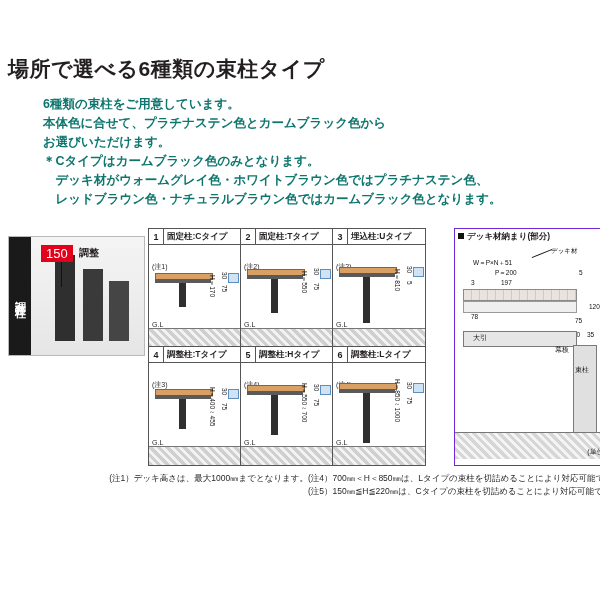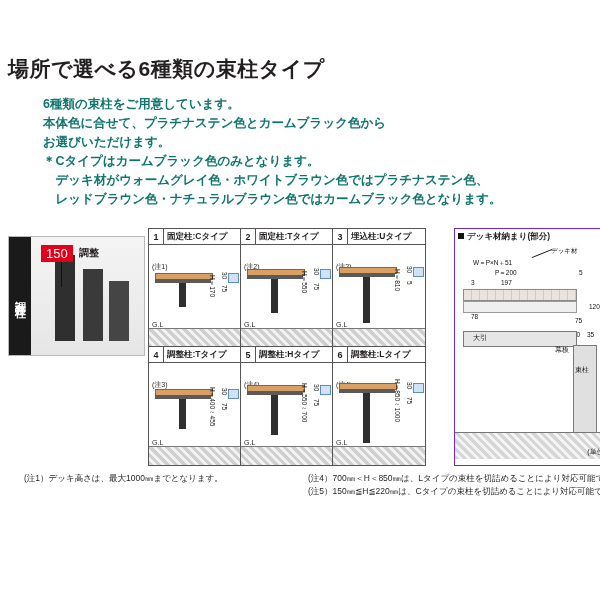--- a/index.html
+++ b/index.html
@@ -92,21 +92,21 @@
   .rjoist{position:absolute;left:8px;top:56px;width:112px;height:10px;background:#efefef;border:1px solid #9a9a9a;}
   .rbigbeam{position:absolute;left:8px;top:86px;width:112px;height:14px;background:#e6e6e6;border:1px solid #7a7a7a;}
   .rpostbox{position:absolute;left:118px;top:100px;width:22px;height:96px;background:#e0e0e0;border:1px solid #7a7a7a;}
   .rgnd{position:absolute;left:0;bottom:26px;width:162px;height:1px;background:#111;}
   .rhatch{position:absolute;left:0;bottom:0;width:162px;height:26px;
     background:repeating-linear-gradient(45deg,#d6d6d6 0 3px,#f4f4f4 3px 6px);border-top:1px solid #777;}
   .unit{position:absolute;right:4px;bottom:2px;font-size:7px;}
 
   
   .notes{position:absolute;left:8px;top:472px;width:584px;font-size:8.5px;line-height:13px;}
-  .notes .col1{position:absolute;left:16px;top:0;width:300px;}
+  .notes .col1{position:absolute;left:0;top:0;width:300px;text-align:right;}
   .notes .col2{position:absolute;left:300px;top:0;width:290px;}
   .notes div{white-space:nowrap;}
 </style>
 </head>
 <body>
 
 <div class="page">
 
   <div class="title">場所で選べる6種類の束柱タイプ</div>
   <div class="lead">6種類の束柱をご用意しています。

